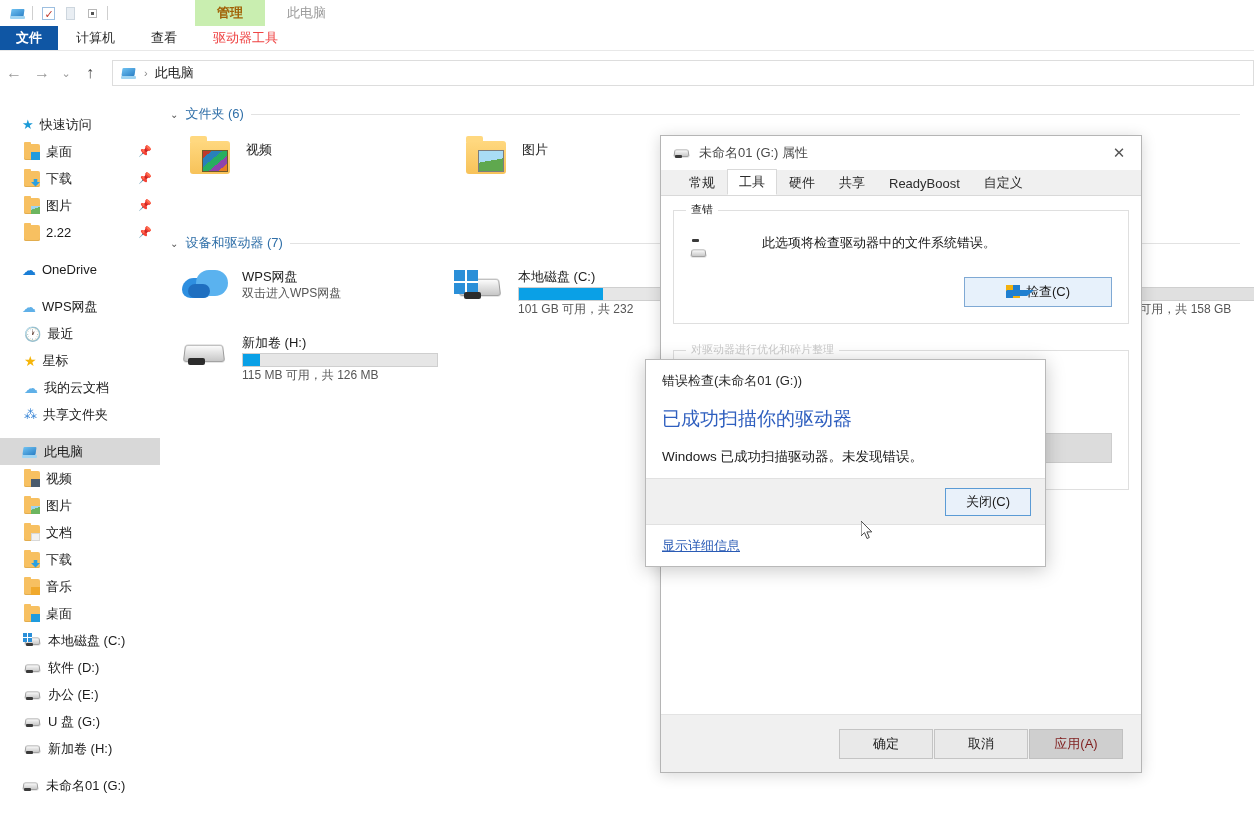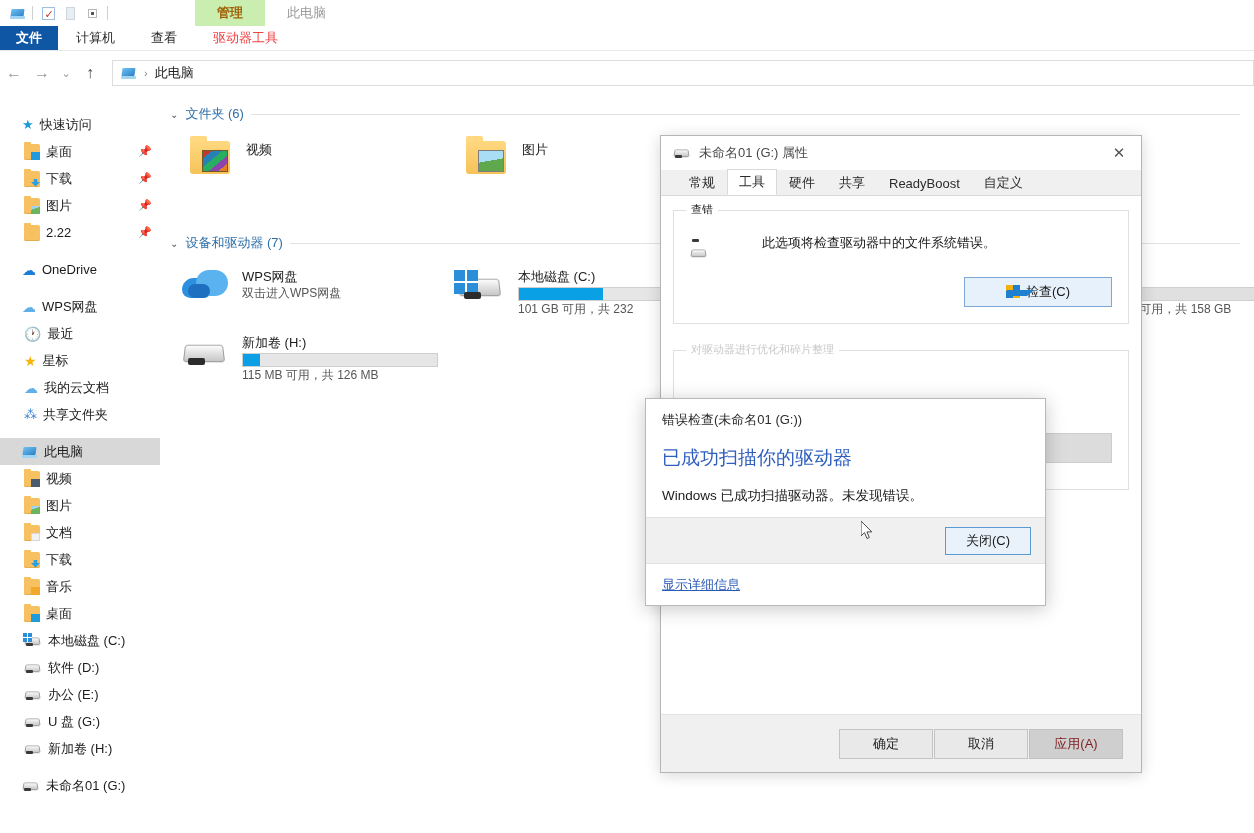--- a/index.html
+++ b/index.html
@@ -262,21 +262,20 @@
     position:absolute; left:0; right:0; bottom:0; height:58px;
     display:flex; align-items:center; justify-content:flex-end; gap:1px;
     padding-right:18px; background:#f0f0f0; border-top:1px solid #e3e3e3;
   }
 
   
   .errdlg {
     position:absolute; left:645px; top:359px; width:401px; height:208px;
     background:#ffffff; border:1px solid #b9b9b9;
     box-shadow: 0 3px 18px rgba(0,0,0,0.22);
-    margin-top: 39px;
   }
   .err-title { padding:12px 16px 0 16px; font-size:13px; color:#2b2b2b; }
   .err-head { padding:16px 16px 0 16px; font-size:19px; color:#2f5fbf; }
   .err-msg { padding:16px 16px 0 16px; font-size:13.5px; color:#1b1b1b; }
   .err-btnrow {
     position:absolute; left:0; right:0; top:118px; height:46px;
     background:#f0f0f0; border-top:1px solid #e1e1e1;
     display:flex; align-items:center; justify-content:flex-end; padding-right:14px;
   }
   .btn-default {

